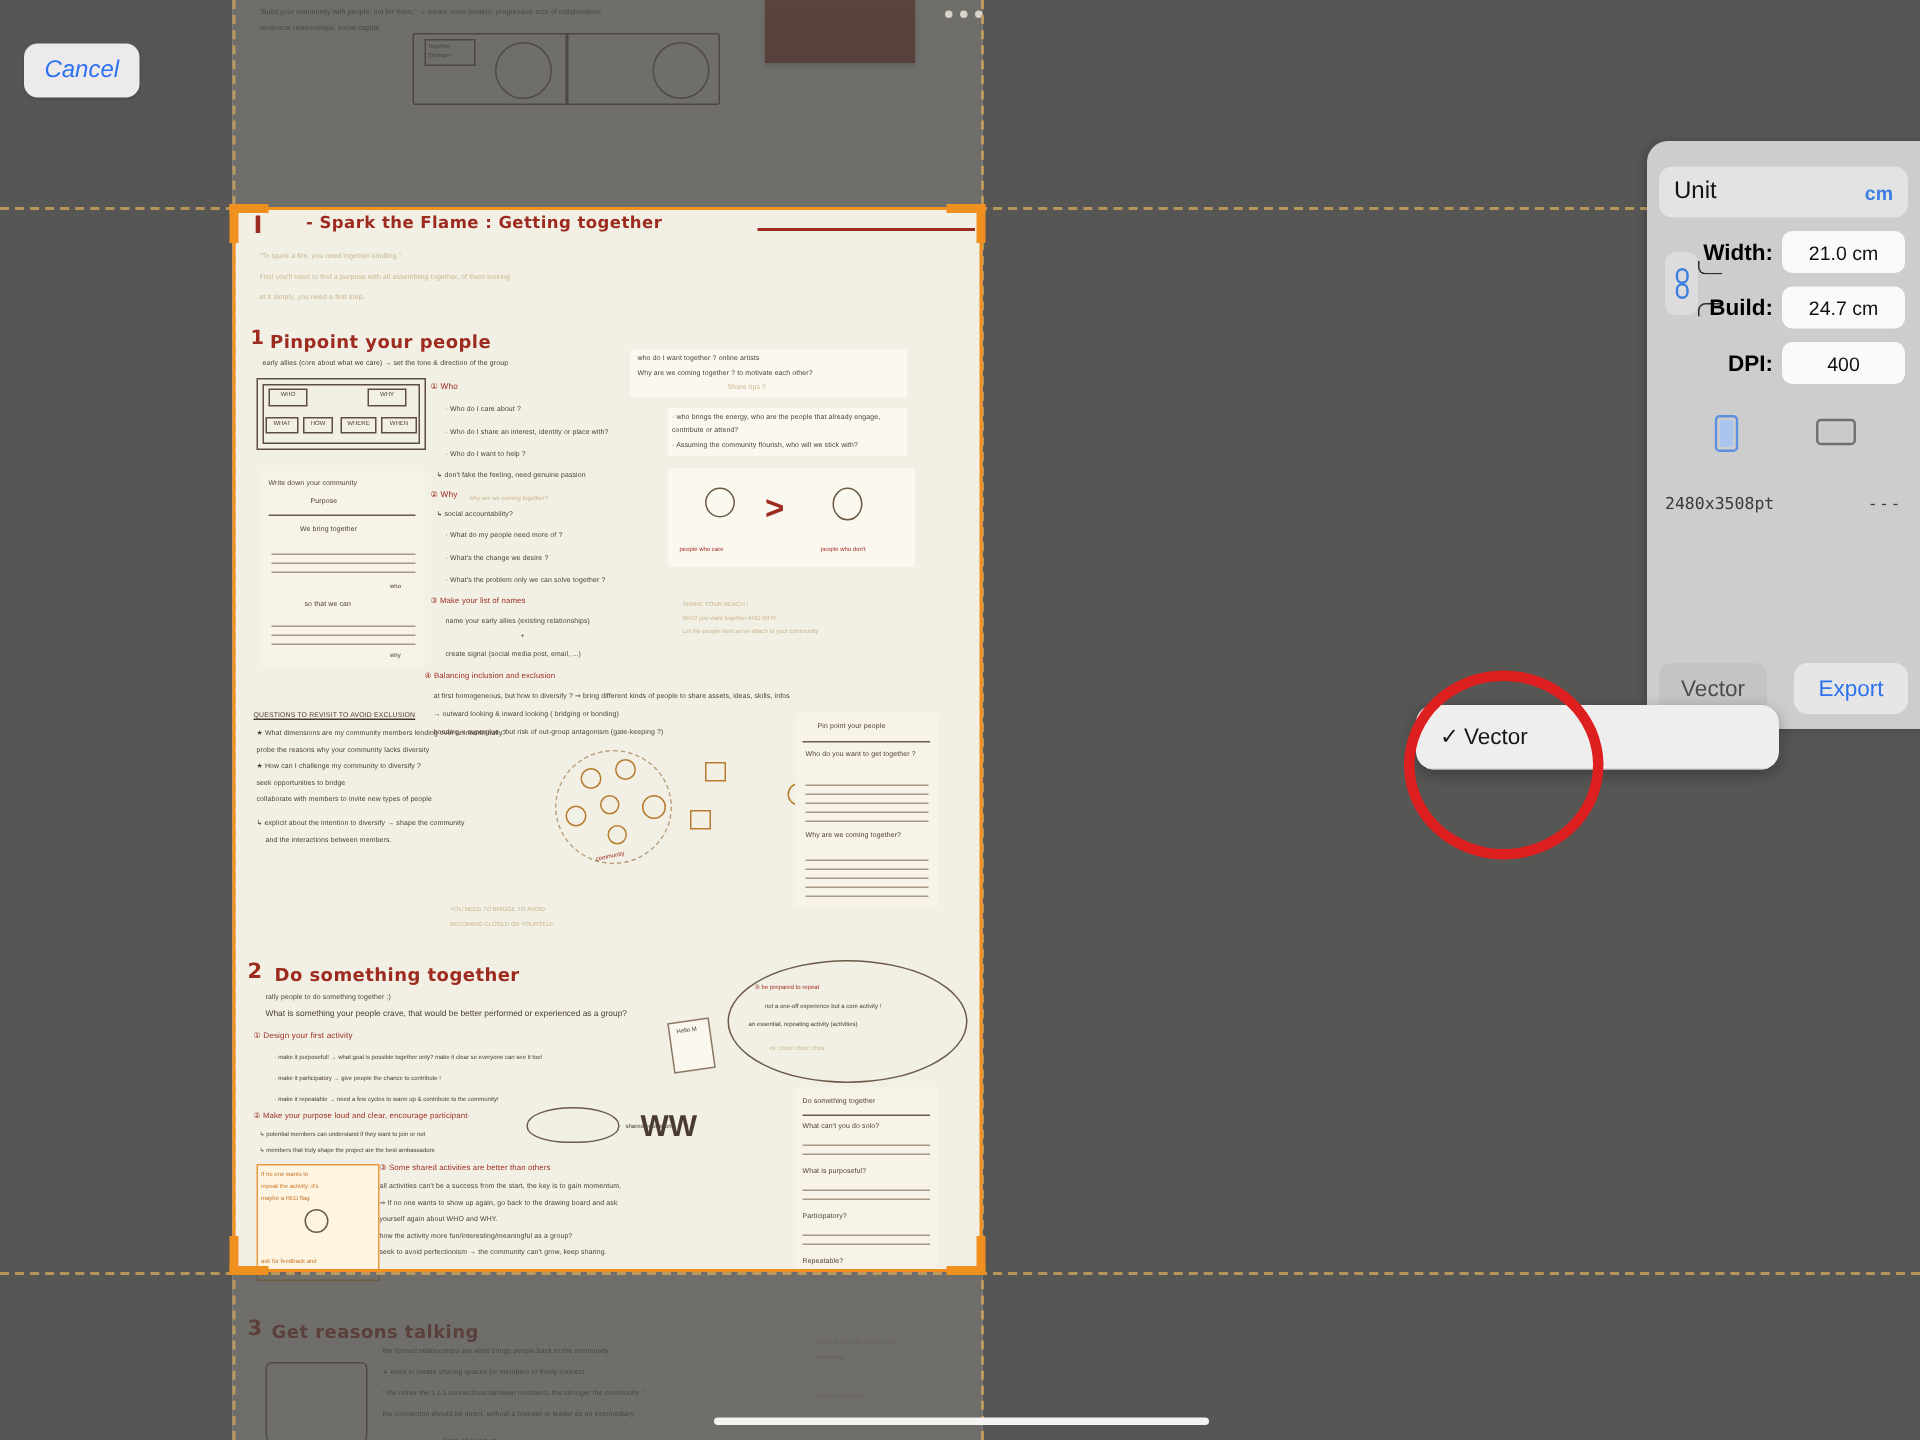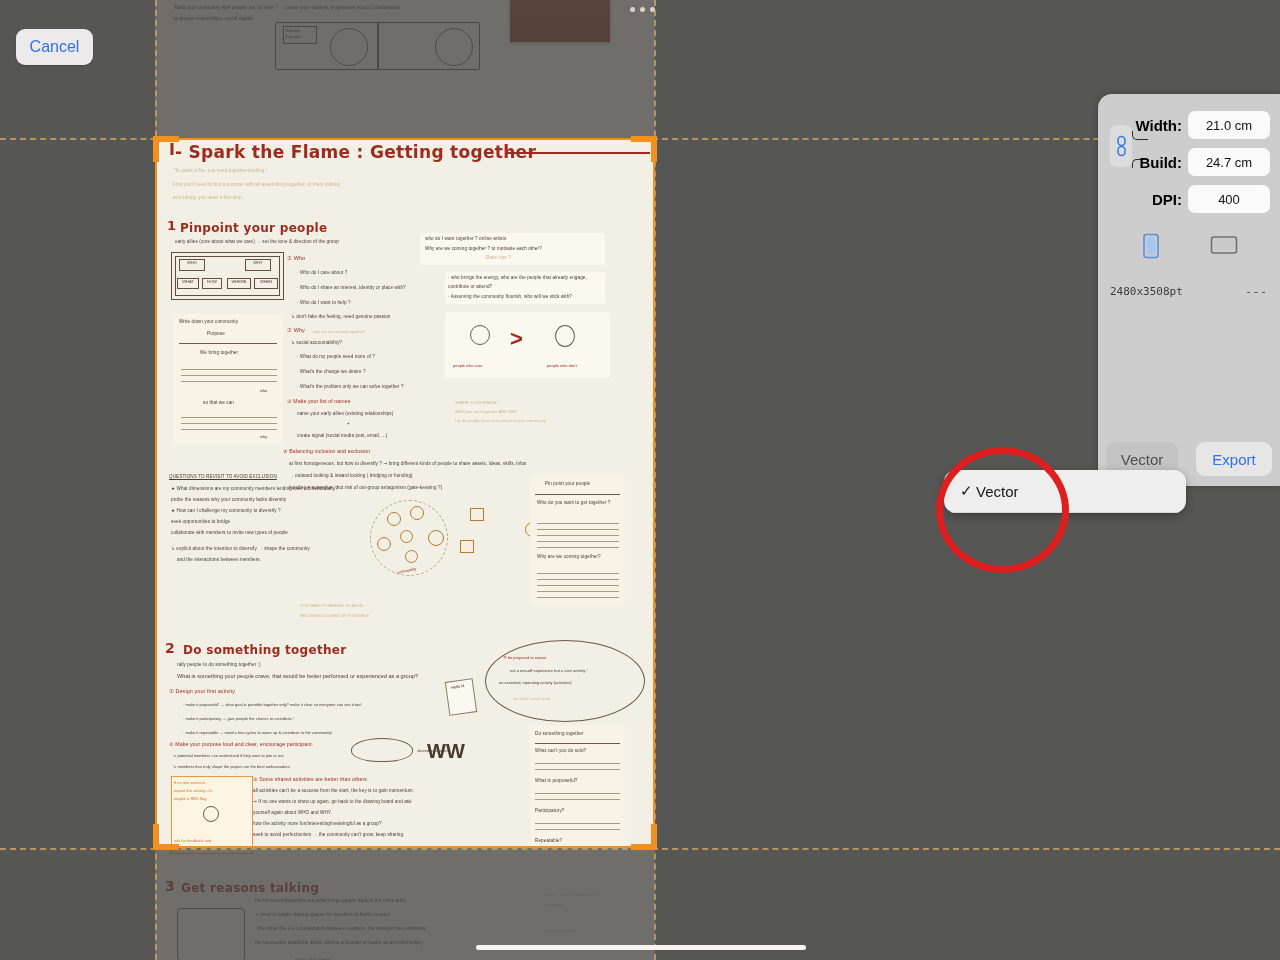--- a/index.html
+++ b/index.html
@@ -103,20 +103,21 @@
 
   
   #cancel-btn {
     position: absolute; left: 16px; top: 29px;
     width: 77px; height: 36px; border-radius: 9px;
     background: #eceaea; border: none;
     color: #3071f2; font-size: 16px;
     font-family: "Liberation Sans", sans-serif;
     cursor: pointer;
     box-shadow: 0 1px 2px rgba(0,0,0,.18);
+    font-style: italic;
   }
 
   
   #export-panel {
     position: absolute; left: 1098px; top: 94px;
     width: 182px; height: 392px;
     background: #cdcdcd;
     border-radius: 14px 0 0 14px;
     padding: 8px 8px 0 8px;
     box-shadow: -1px 0 6px rgba(0,0,0,.22);
@@ -232,21 +233,21 @@
     <div class="cover" style="left:355px; top:-18px; width:100px; height:120px;"></div>
 
     <div class="boxd" style="left:120px; top:82px; width:205px; height:48px; border-radius:2px;"></div>
     <div class="boxd" style="left:222px; top:82px; width:0; height:48px;"></div>
     <div class="boxd" style="left:128px; top:86px; width:34px; height:18px;"></div>
     <div class="sn ink xtiny" style="left:130px; top:88px; width:32px;">Together Stronger!</div>
     <div class="circ" style="left:175px; top:88px; width:38px; height:38px;"></div>
     <div class="circ" style="left:280px; top:88px; width:38px; height:38px;"></div>
 
     <div class="sn red h-title" style="left:14px; top:200px; font-size:16px;">I</div>
-    <div class="sn red h-title" style="left:20px; top:202px; font-size:17px; white-space:nowrap;">- Spark the Flame : Getting together</div>
+    <div class="sn red h-title" style="left:49px; top:202px; font-size:11px; white-space:nowrap;">- Spark the Flame : Getting together</div>
     <div style="position:absolute; left:350px; top:212px; width:145px; height:0; border-top:2px solid #9d2b20;"></div>
 
     <div class="sn faint tiny" style="left:18px; top:228px;">“To spark a fire, you need together-kindling.”</div>
     <div class="sn faint tiny" style="left:18px; top:242px;">First you'll need to find a purpose with all assembling together, of them looking</div>
     <div class="sn faint tiny" style="left:18px; top:255px;">at it simply, you need a first step.</div>
 
     <div class="sn red h-title" style="left:12px; top:278px; font-size:13px;">1</div>
     <div class="sn red h-title" style="left:25px; top:281px; font-size:12px;">Pinpoint your people</div>
     <div class="sn ink tiny" style="left:20px; top:299px; white-space:nowrap;">early allies (core about what we care) → set the tone &amp; direction of the group</div>
 
@@ -464,20 +465,24 @@
     <div class="handle bl2"></div>
     <div class="handle br"></div>
     <div class="handle br2"></div>
   </div>
 
   <button id="cancel-btn">Cancel</button>
 
   <div id="export-panel">
 
 
+    <div class="row" id="unit-row">
+      <span id="unit-label">Unit</span>
+      <span id="unit-value">cm</span>
+    </div>
 
     <div style="position:relative; margin-top:4px;">
       <div id="link-icon">
         <svg width="11" height="22" viewBox="0 0 11 22">
           <rect x="2" y="1.5" width="7" height="9" rx="3.5" fill="none" stroke="#3b7de0" stroke-width="1.6"></rect>
           <rect x="2" y="11.5" width="7" height="9" rx="3.5" fill="none" stroke="#3b7de0" stroke-width="1.6"></rect>
         </svg>
       </div>
       <div class="bracket" id="br-top"></div>
       <div class="bracket" id="br-bot"></div>

